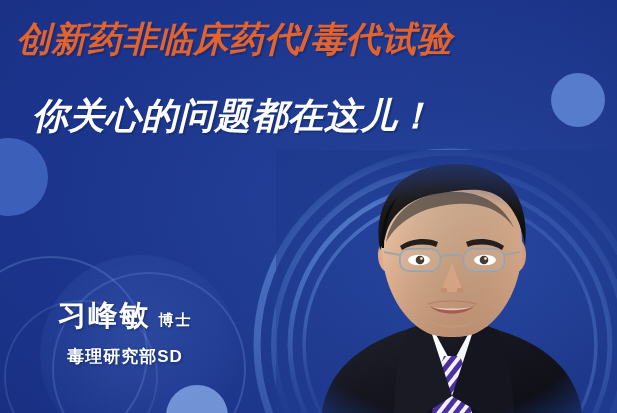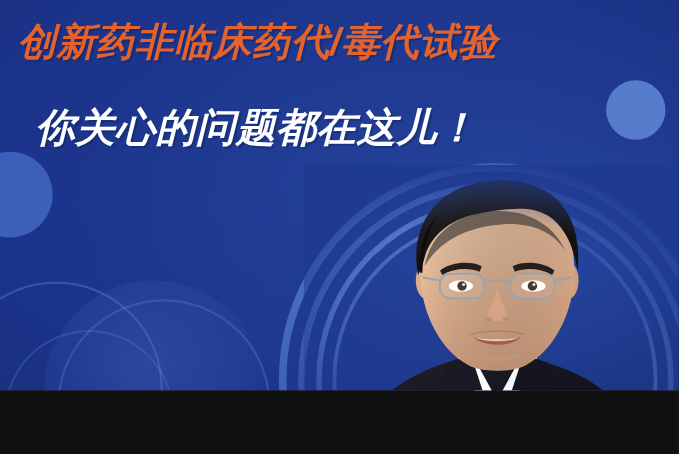--- a/index.html
+++ b/index.html
@@ -4,21 +4,21 @@
 <title>Seminar Poster</title>
 <style>
   html, body {
     margin: 0;
     padding: 0;
     background: #111;
   }
   #poster {
     position: relative;
     width: 617px;
-    height: 355px;
+    height: 413px;
     overflow: hidden;
     background: #404040;
     font-family: "Liberation Sans", "DejaVu Sans", sans-serif;
     -webkit-font-smoothing: antialiased;
   }
 
   
   .bg-base {
     position: absolute;
     inset: 0;
@@ -304,14 +304,21 @@
     </g>
   </svg>
 
   <div class="deco circle-bottomblob"></div>
 
   <div class="headline">
     <div class="line1">创新药非临床药代/毒代试验</div>
     <div class="line2">你关心的问题都在这儿！</div>
   </div>
 
+  <div class="speaker">
+    <div class="speaker-row">
+      <span class="speaker-name">习峰敏</span>
+      <span class="speaker-degree">博士</span>
+    </div>
+    <div class="speaker-title">毒理研究部SD</div>
+  </div>
 
 </div>
 
 </body></html>

